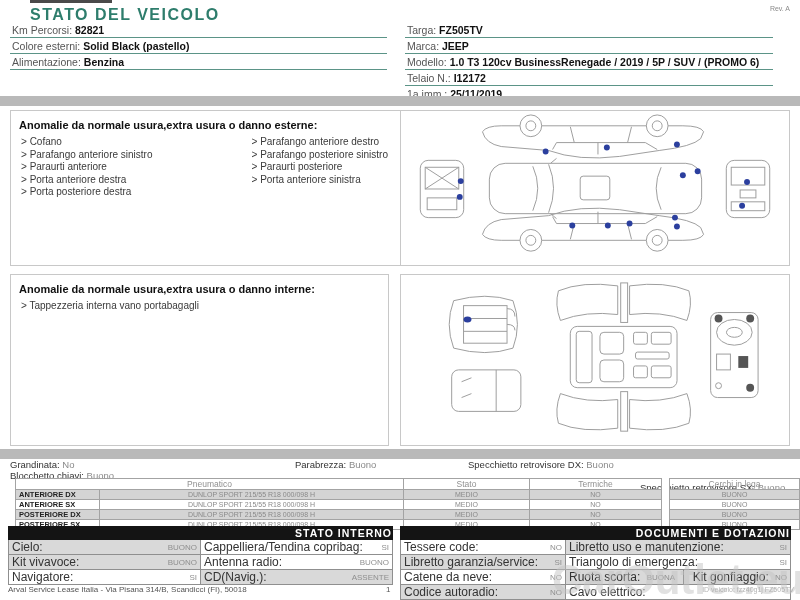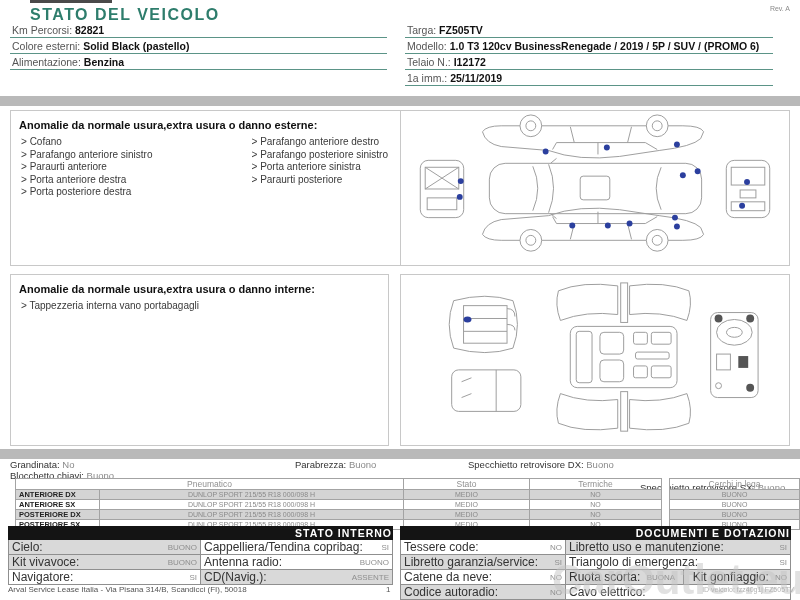--- a/index.html
+++ b/index.html
@@ -100,42 +100,43 @@
 <div class="abs rev">Rev. A</div>
 
 <div class="abs info-list info-left">
   <div class="info-row"><span class="lbl">Km Percorsi:</span> <span class="val">82821</span></div>
   <div class="info-row"><span class="lbl">Colore esterni:</span> <span class="val">Solid Black (pastello)</span></div>
   <div class="info-row"><span class="lbl">Alimentazione:</span> <span class="val">Benzina</span></div>
 </div>
 
 <div class="abs info-list info-right">
   <div class="info-row"><span class="lbl">Targa:</span> <span class="val">FZ505TV</span></div>
+  <div class="info-row"><span class="lbl">Marca:</span> <span class="val">JEEP</span></div>
   <div class="info-row"><span class="lbl">Modello:</span> <span class="val">1.0 T3 120cv BusinessRenegade / 2019 / 5P / SUV / (PROMO 6)</span></div>
   <div class="info-row"><span class="lbl">Telaio N.:</span> <span class="val">I12172</span></div>
   <div class="info-row"><span class="lbl">1a imm.:</span> <span class="val">25/11/2019</span></div>
 </div>
 
 <div class="abs band band1"></div>
 
 <div class="abs panel box-ext-left">
   <div class="anomaly-header">Anomalie da normale usura,extra usura o danno esterne:</div>
   <div class="anomaly-cols">
     <div class="anomaly-col">
       <div class="anomaly-item">Cofano</div>
       <div class="anomaly-item">Parafango anteriore sinistro</div>
       <div class="anomaly-item">Paraurti anteriore</div>
       <div class="anomaly-item">Porta anteriore destra</div>
       <div class="anomaly-item">Porta posteriore destra</div>
     </div>
     <div class="anomaly-col">
       <div class="anomaly-item">Parafango anteriore destro</div>
       <div class="anomaly-item">Parafango posteriore sinistro</div>
+      <div class="anomaly-item">Paraurti posteriore</div>
       <div class="anomaly-item">Porta anteriore sinistra</div>
-      <div class="anomaly-item">Paraurti posteriore</div>
     </div>
   </div>
 </div>
 
 <div class="abs panel box-ext-right">
   <svg class="diagram-svg" viewBox="0 0 390 156">
     <defs>
       <g id="sideCar">
         <path class="car-line" d="M3,27 Q6,15 22,12 L70,8 Q100,-3 142,2 L182,8 Q216,12 224,20 L227,27 Q224,33 206,33 L22,33 Q7,33 3,27 Z"></path>
         <circle class="car-fill" cx="52" cy="33" r="11"></circle>

